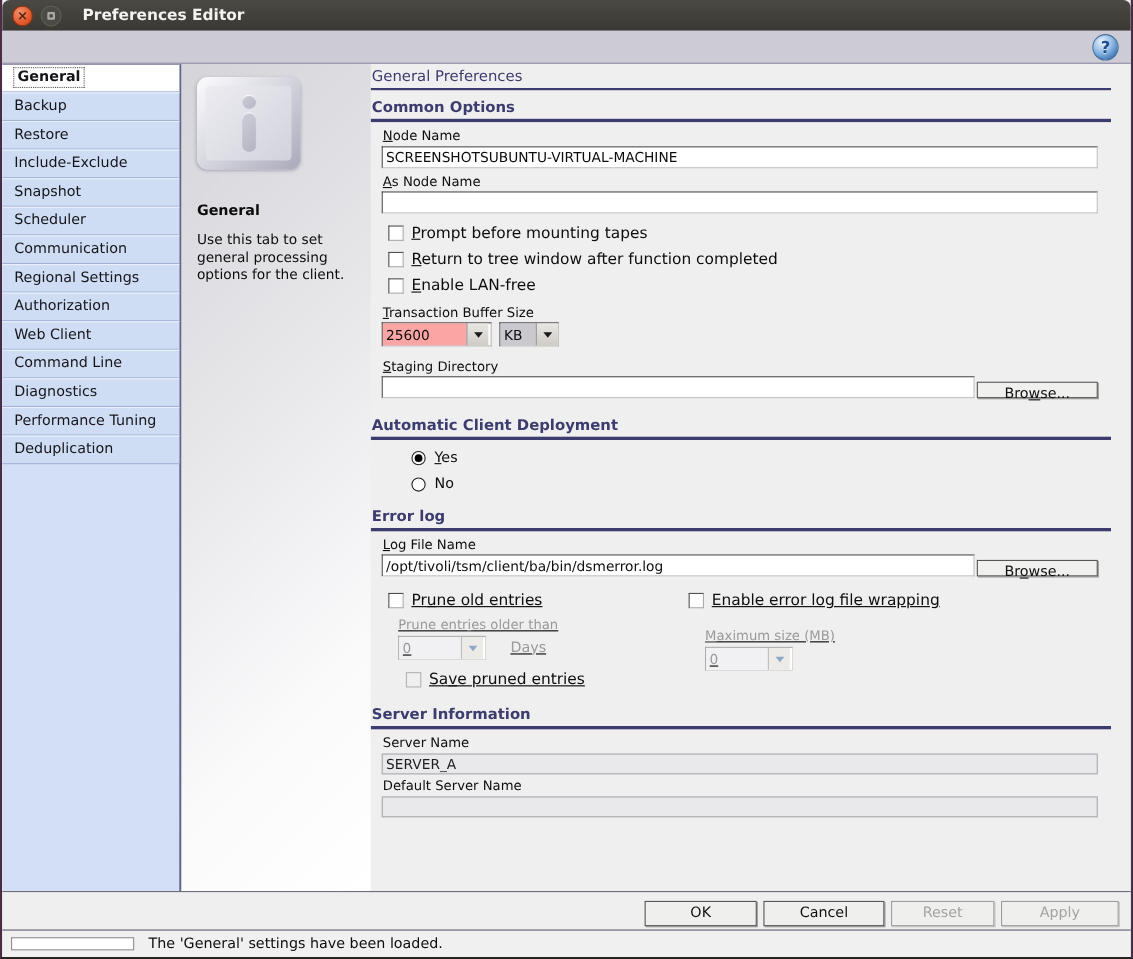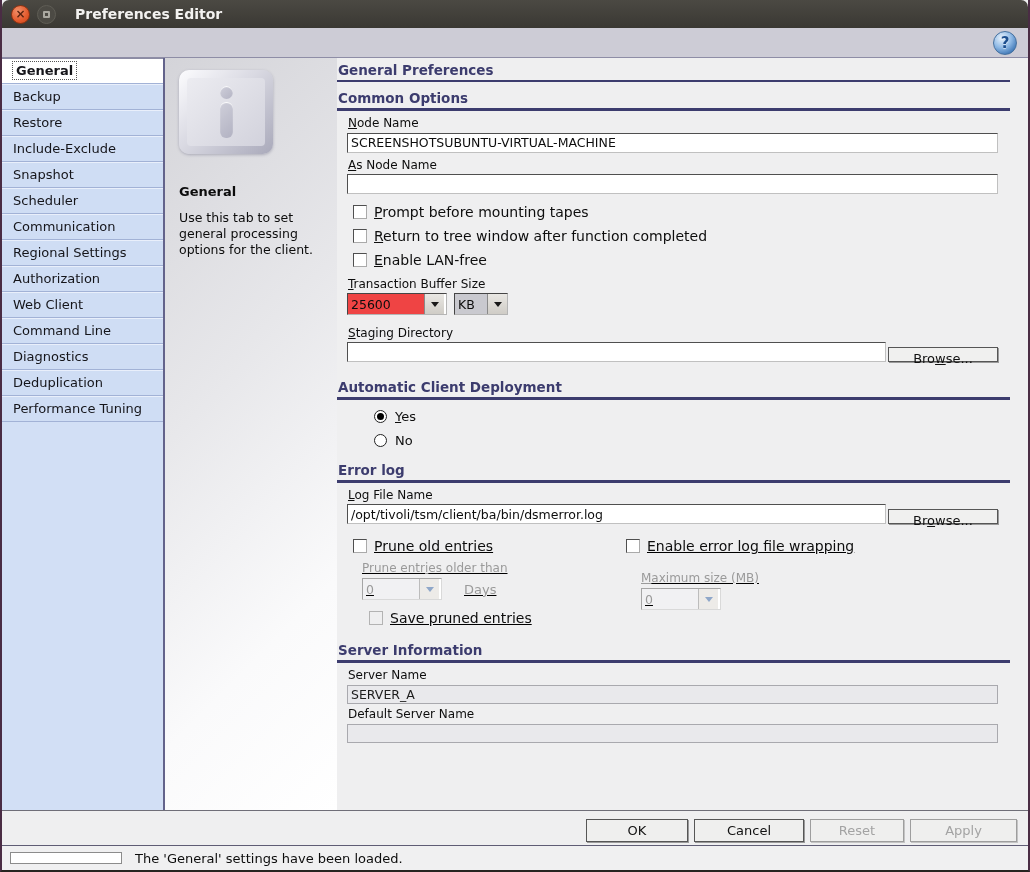--- a/index.html
+++ b/index.html
@@ -49,42 +49,42 @@
     width:100%; height:100%; border-radius:4px;
     background:linear-gradient(135deg,#ececf1,#d2d2dc);
     display:flex; flex-direction:column; align-items:center; justify-content:center; gap:3px;
   }
   .i-dot { width:13px; height:13px; border-radius:50%; background:linear-gradient(135deg,#cfcfda,#b4b4c4); box-shadow:inset 0 1px 1px #fff; }
   .i-bar { width:13px; height:36px; border-radius:6px; background:linear-gradient(135deg,#cfcfda,#b2b2c2); box-shadow:inset 0 1px 1px #fff; }
   .info-title { font-weight:bold; font-size:13px; color:#0c0c0c; margin:30px 0 11px 2px; }
   .info-desc { font-size:12.5px; line-height:1.28; color:#0c0c0c; padding-left:2px; }
   
   .content { flex:1; padding:2px 18px 0 0; overflow:hidden; }
-  .page-title { color:#3c3c6e; font-weight:bold; font-size:13.5px; padding:2px 0 2px 1px; border-bottom:2px solid #3c3c6e; }
+  .page-title { color:#3c3c6e; font-weight:normal; font-size:13.5px; padding:2px 0 2px 1px; border-bottom:2px solid #3c3c6e; }
   .section-h { color:#3c3c6e; font-weight:bold; font-size:13.5px; padding:3px 0 2px 1px; border-bottom:3px solid #3c3c6e; }
   .rows { margin-left:10px; margin-right:12px; }
   .flabel { display:block; font-size:12px; color:#0d0d0d; margin:5px 0 2px 1px; }
   .flabel.dis, .dis { color:#9a9a9a; }
   input.text {
     width:100%; height:20px; border:1px solid; border-color:#4f4f4f #c0c0c0 #c0c0c0 #4f4f4f;
     background:#fff; font:12.5px "DejaVu Sans", sans-serif; padding:0 3px; color:#0d0d0d;
   }
   input.ro { background:#e9e9ec; border:1px solid #a9a9ae; height:19px; color:#1d1d1d; }
   .hrow { display:flex; align-items:flex-end; }
   .hrow input.text { flex:1; }
   .browse-btn {
     width:110px; height:15px; margin-left:2px; flex:none;
     background:#f0f0ef; border:1px solid #565656; box-shadow:1px 1px 0 #9a9a9a;
     font:13px "DejaVu Sans", sans-serif; color:#111; text-align:center; line-height:21px; cursor:default;
   }
   .ckrow { display:flex; align-items:center; gap:7px; margin:8px 0 0 6px; font-size:14px; color:#0d0d0d; }
   .ckbox { width:14px; height:14px; background:#fff; border:1px solid; border-color:#4f4f4f #aaa #aaa #4f4f4f; flex:none; }
   .ckbox.dis { background:#efeff0; border-color:#b3b3b3; }
   .combo { display:inline-flex; height:22px; border:1px solid; border-color:#454545 #b5b5b5 #b5b5b5 #454545; background:#fff; vertical-align:middle; }
-  .combo .cfield { border:none; outline:none; font:12.5px "DejaVu Sans", sans-serif; padding:0 3px; color:#0d0d0d; background:#ef4444; min-width:0; }
+  .combo .cfield { border:none; outline:none; font:12.5px "DejaVu Sans", sans-serif; padding:0 3px; color:#0d0d0d; background:#fca5a5; min-width:0; }
   .combo .cfield.greyfld { background:#c9c9cf; display:flex; align-items:center; }
   .combo .cbtn { width:20px; flex:none; background:linear-gradient(#e9e7e3,#cfccc6); border-left:1px solid #8a8a8a; display:flex; align-items:center; justify-content:center; }
   .tri { width:0; height:0; border-left:4px solid transparent; border-right:4px solid transparent; border-top:5px solid #191919; }
   .combo.disabled { border-color:#a5a5a5 #d9d9d9 #d9d9d9 #a5a5a5; }
   .combo.disabled .cfield { color:#9a9a9a; background:#f1f1f3; }
   .combo.disabled .cbtn { background:#edebe8; border-left-color:#bcbcbc; }
   .combo.disabled .tri { border-top-color:#8fa7c9; }
   .radio-row { display:flex; align-items:center; gap:8px; margin:9px 0 0 37px; font-size:13px; color:#0d0d0d; }
   .radio { width:13px; height:13px; border-radius:50%; border:1px solid #222; background:#fff; position:relative; flex:none; }
   .radio.sel::after { content:""; position:absolute; inset:2px; border-radius:50%; background:#000; }
@@ -132,22 +132,22 @@
       <div class="tab"><span class="tlab">Restore</span></div>
       <div class="tab"><span class="tlab">Include-Exclude</span></div>
       <div class="tab"><span class="tlab">Snapshot</span></div>
       <div class="tab"><span class="tlab">Scheduler</span></div>
       <div class="tab"><span class="tlab">Communication</span></div>
       <div class="tab"><span class="tlab">Regional Settings</span></div>
       <div class="tab"><span class="tlab">Authorization</span></div>
       <div class="tab"><span class="tlab">Web Client</span></div>
       <div class="tab"><span class="tlab">Command Line</span></div>
       <div class="tab"><span class="tlab">Diagnostics</span></div>
+      <div class="tab"><span class="tlab">Performance Tuning</span></div>
       <div class="tab"><span class="tlab">Deduplication</span></div>
-      <div class="tab"><span class="tlab">Performance Tuning</span></div>
     </div>
 
     <div class="infopanel">
       <div class="info-icon">
         <div class="info-icon-inner">
           <div class="i-dot"></div>
             <div class="i-bar"></div>
         </div>
       </div>
       <div class="info-title">General</div>

